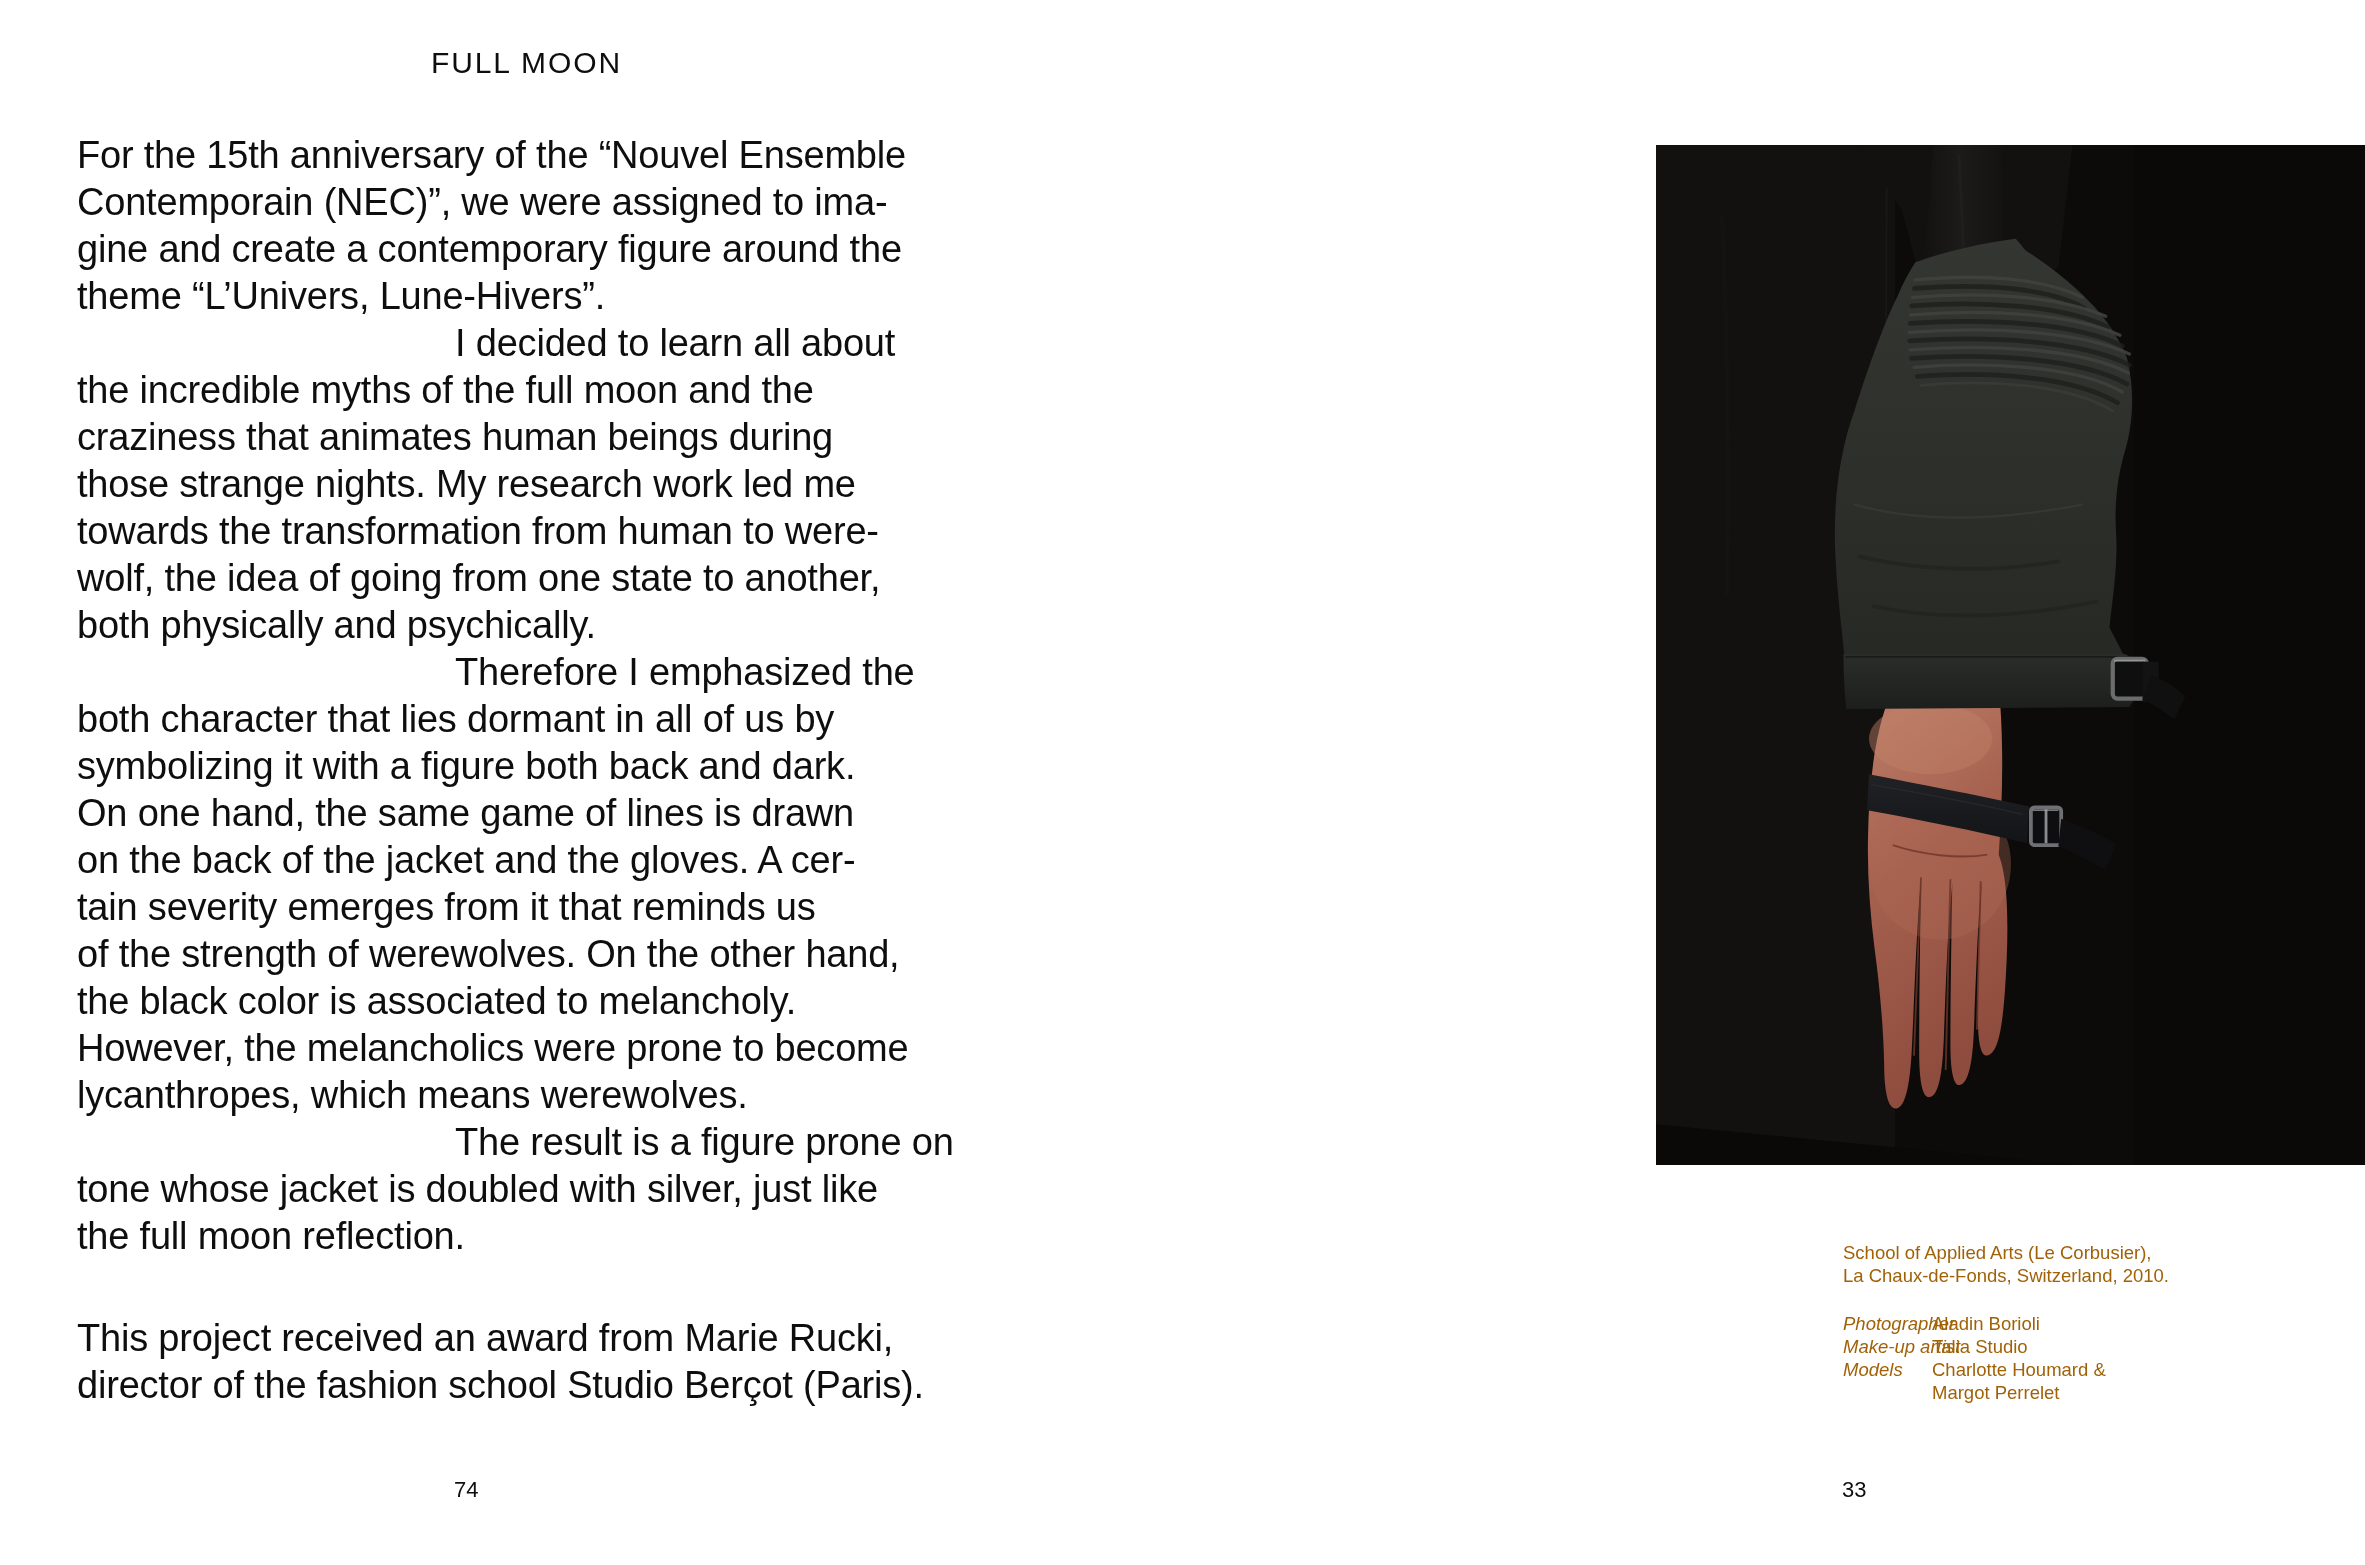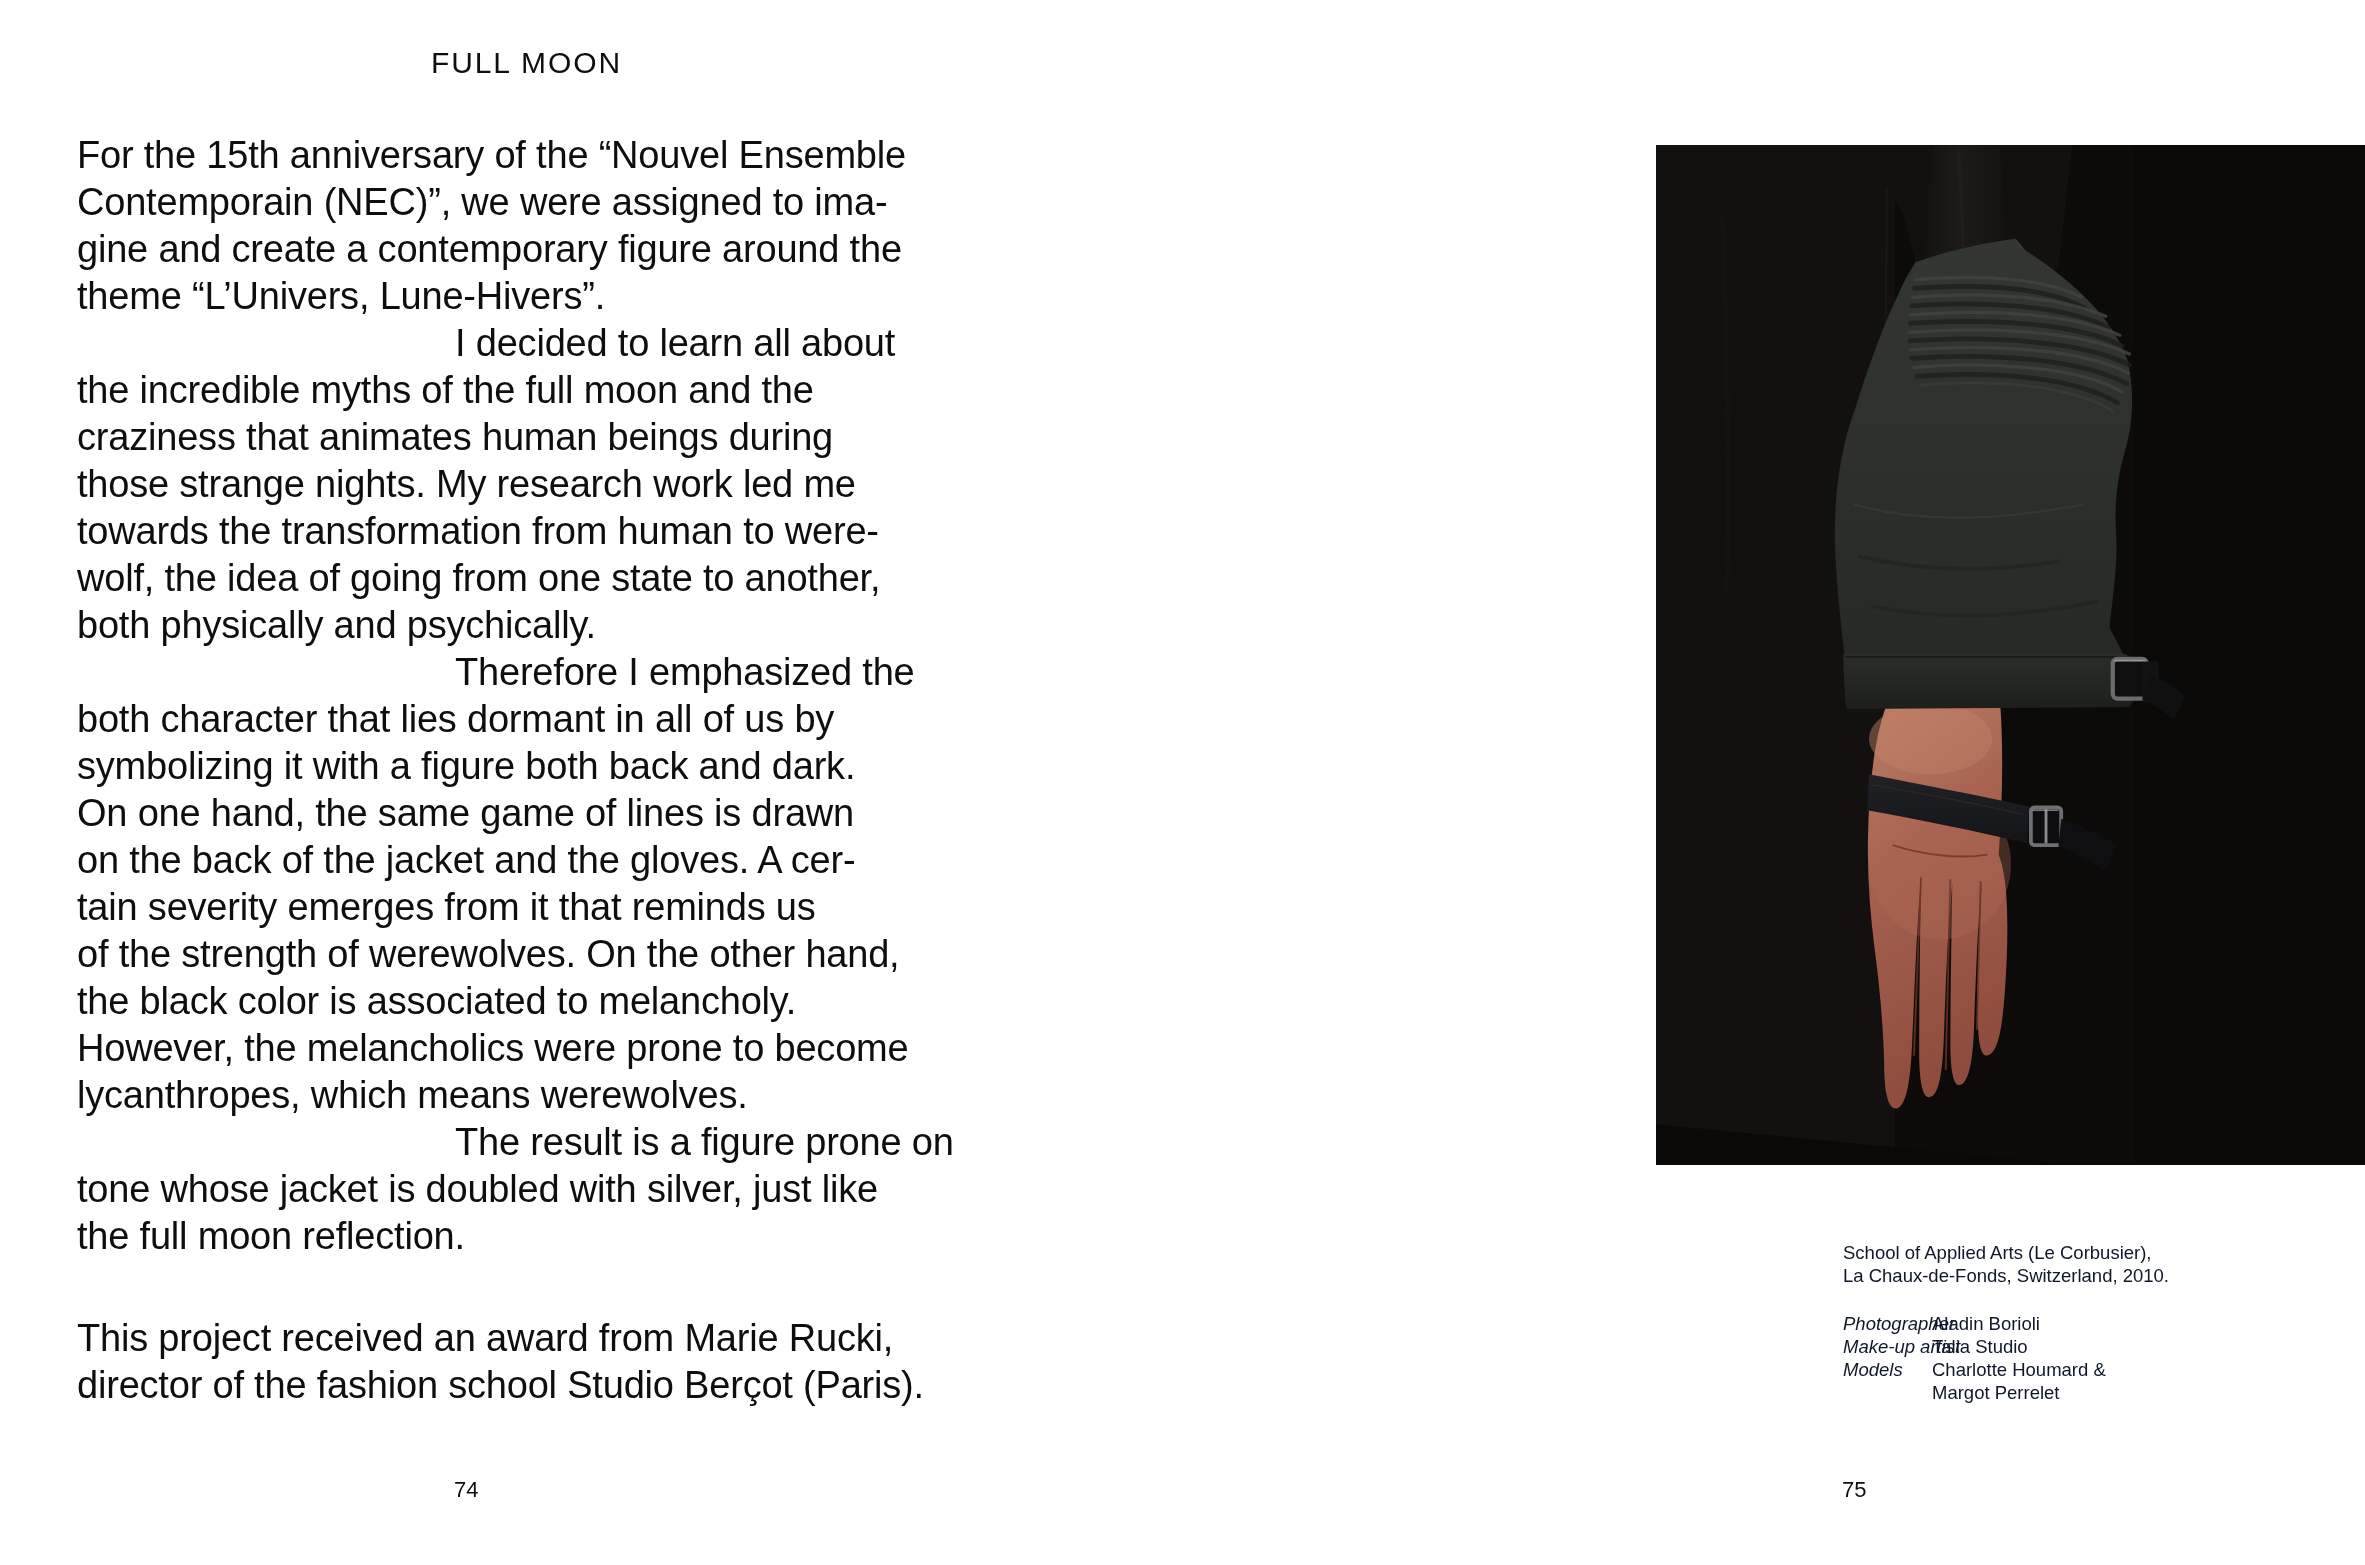--- a/index.html
+++ b/index.html
@@ -27,21 +27,21 @@
     position:absolute; top:1479px; font-size:22px; line-height:1; font-weight:400;
   }
   #pn-left  { left:454px; }
   #pn-right { left:1842px; }
   #photo {
     position:absolute; left:1656px; top:145px; width:719px; height:1020px;
   }
   #photo svg { display:block; width:100%; height:100%; }
   #credits {
     position:absolute; left:1843px; top:1241px; width:449px;
-    font-size:18.5px; line-height:23px; color:#0f172a;
+    font-size:18.5px; line-height:23px; color:#a16207;
   }
   .cline { white-space:nowrap; }
   #credit-rows { margin-top:25px; }
   .crow { display:flex; }
   .crow .lbl { width:89px; flex:none; font-style:italic; white-space:nowrap; }
   .crow .val { white-space:nowrap; }
 </style>
 </head>
 <body>
 
@@ -225,14 +225,14 @@
         <div class="lbl">Models</div>
         <div class="val">Charlotte Houmard &amp;</div>
       </div>
       <div class="crow">
         <div class="lbl"></div>
         <div class="val">Margot Perrelet</div>
       </div>
     </div>
 </div>
 
-<div id="pn-right" class="page-num">75</div>
+<div id="pn-right" class="page-num">33</div>
 
 
 </body></html>

